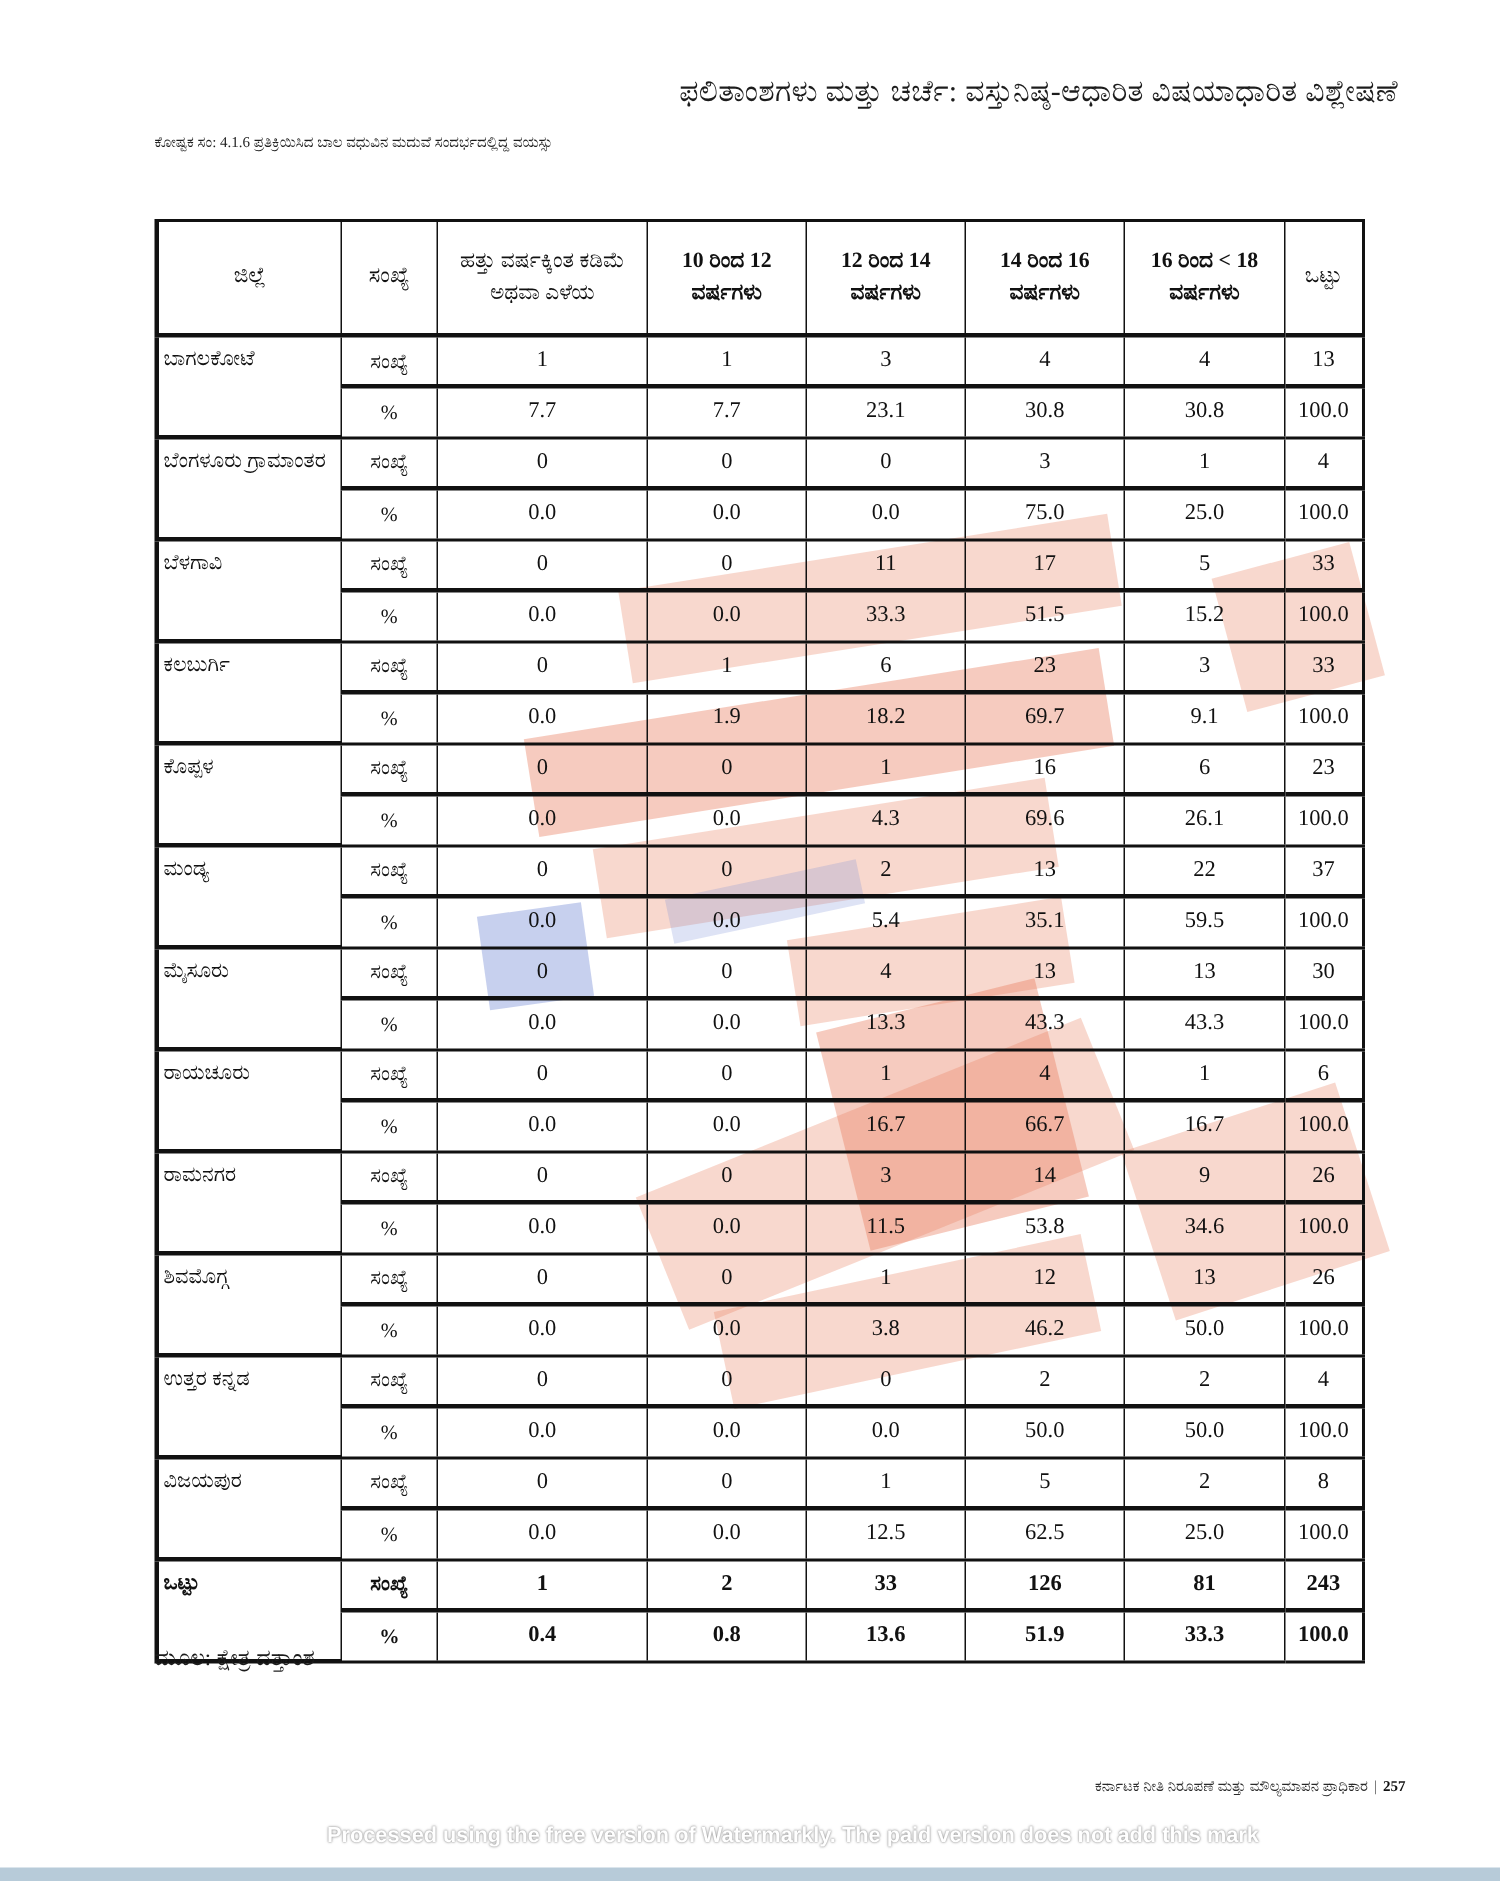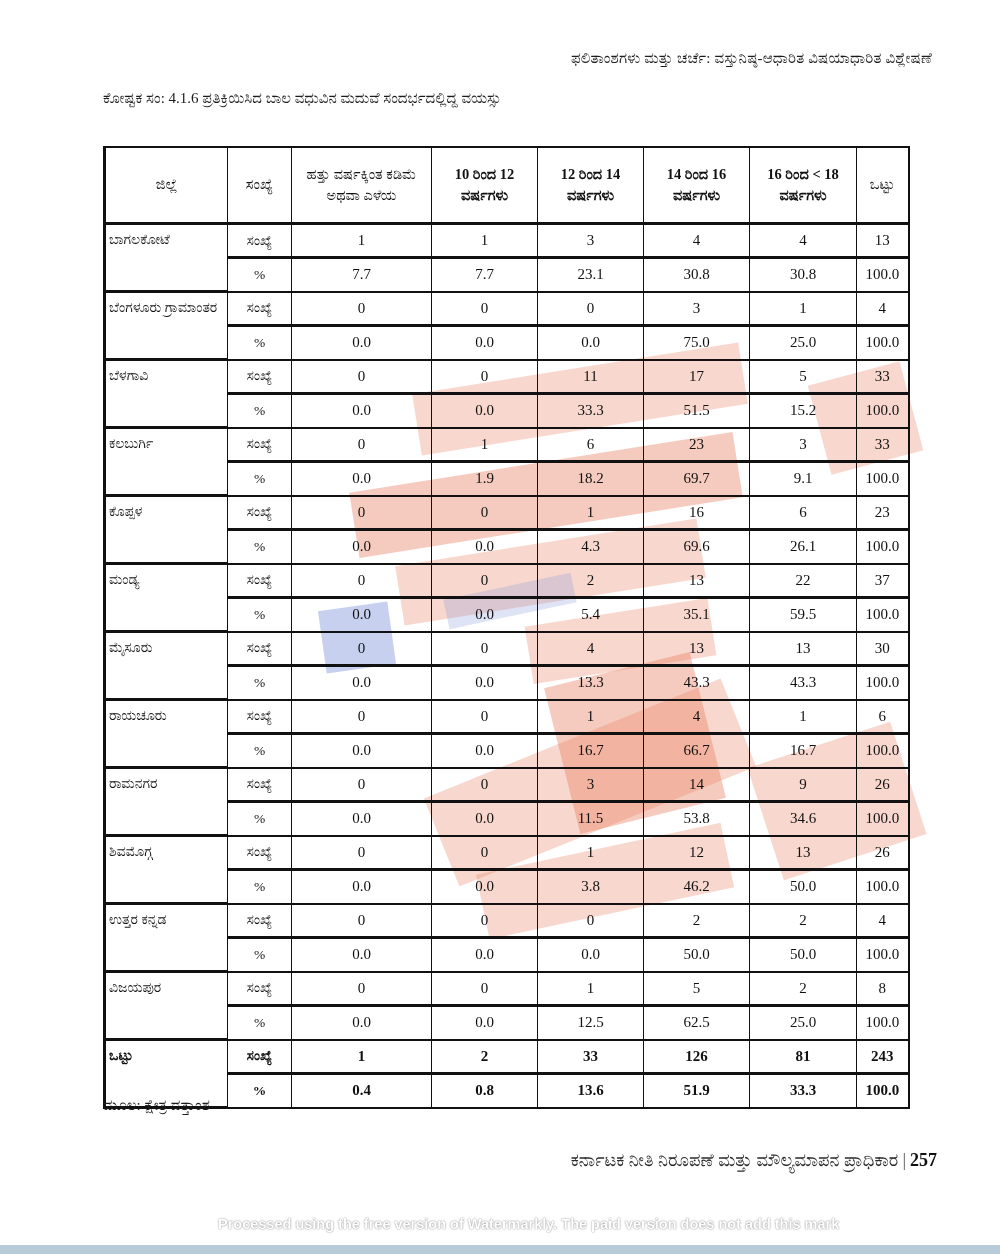--- a/index.html
+++ b/index.html
@@ -8,24 +8,24 @@
     font-family:"Liberation Serif", serif;color:#111;overflow:hidden;
   }
   
   .wm-layer{position:absolute;inset:0;z-index:0;pointer-events:none;}
   .wm-shape{position:absolute;}
   .wm-pink{background:rgba(233,125,94,0.30);}
   .wm-pink-strong{background:rgba(233,125,94,0.40);}
   .wm-blue{background:rgba(122,144,214,0.42);}
   
   .layer{position:absolute;z-index:2;}
-  .page-header{top:50px;right:68px;font-size:15px;letter-spacing:.2px;color:#1c1c1c;}
-  .table-title{top:90px;left:103px;font-size:15px;color:#1c1c1c;}
+  .page-header{top:50px;right:68px;font-size:20px;letter-spacing:.2px;color:#1c1c1c;}
+  .table-title{top:90px;left:103px;font-size:10px;color:#1c1c1c;}
   .source-note{top:1097px;left:103px;font-size:15px;color:#1c1c1c;}
-  .footer-kn{top:1150px;right:63px;font-size:18px;color:#2a2a2a;z-index:2;}
+  .footer-kn{top:1186px;right:63px;font-size:10px;color:#2a2a2a;z-index:2;}
   .footer-kn .pgnum{font-weight:bold;color:#111;}
   .footer-kn .pgsep{color:#555;padding:0 4px;}
   .wm-bottom-text{
     top:1216px;left:218px;z-index:3;
     font-family:"Liberation Sans", sans-serif;font-size:14.5px;font-weight:bold;
     color:#ffffff;text-shadow:0 0 2px #9a9a9a,0 0 1px #8a8a8a;opacity:.95;
   }
   .bottom-bar{position:absolute;left:0;bottom:0;width:1000px;height:9px;background:#b7cbd9;z-index:1;}
   
   .table-wrap{position:absolute;top:122px;left:103px;z-index:1;}

